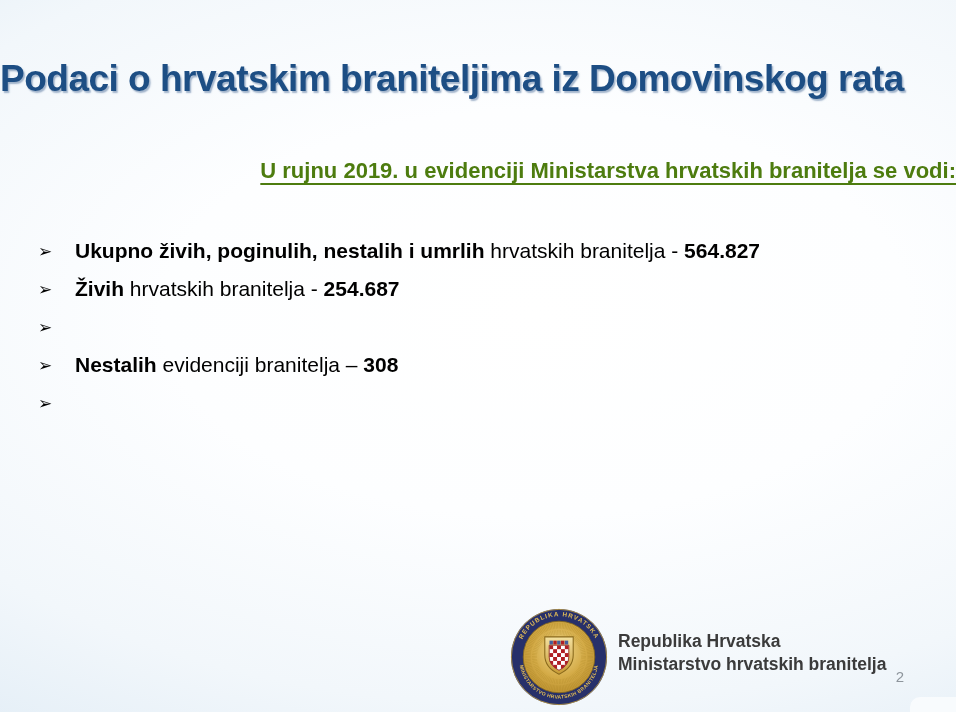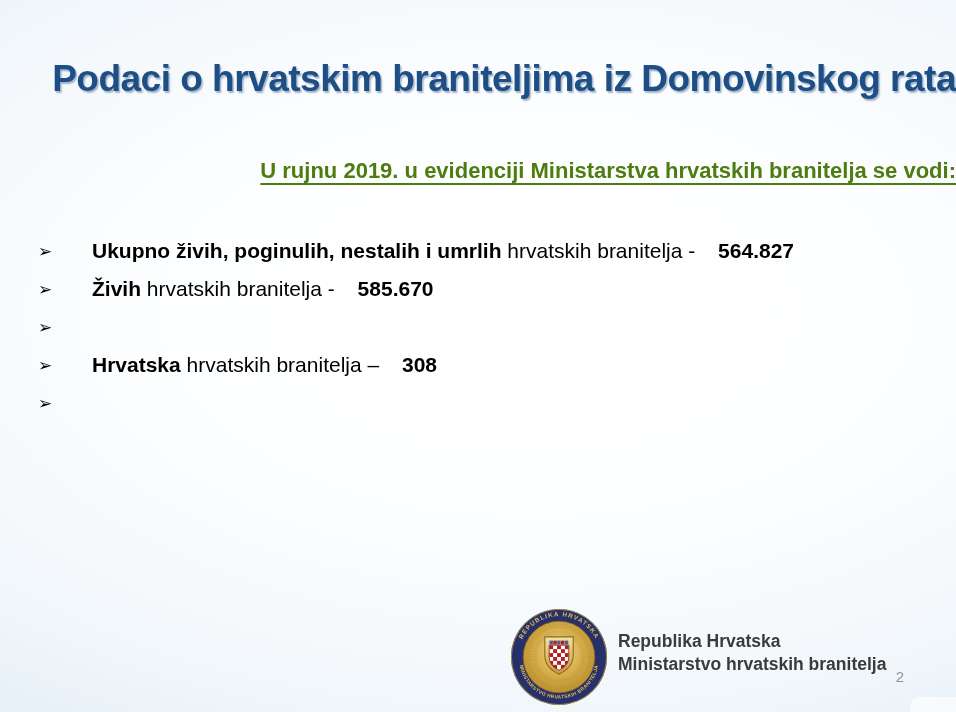--- a/index.html
+++ b/index.html
@@ -6,21 +6,21 @@
   body{
     width:956px;height:712px;position:relative;overflow:hidden;
     font-family:"Liberation Sans","DejaVu Sans",sans-serif;
     background:
       radial-gradient(ellipse 130% 95% at 56% 44%,
         #ffffff 0%, #fdfeff 30%, #f2f7fb 58%, #e2edf6 78%, #d5e4f1 96%, #d0e1ef 100%);
   }
   .slide{position:absolute;inset:0;}
   .title{
     position:absolute;top:58px;left:0;width:956px;
-    text-align:right;white-space:nowrap;
+    text-align:left;white-space:nowrap;
     font-size:37px;font-weight:700;letter-spacing:-0.5px;
     color:#1d4e84;
     text-shadow:1.5px 2px 1.5px rgba(90,120,160,0.55);
   }
   .subtitle{
     position:absolute;top:158px;left:0;width:956px;
     text-align:right;white-space:nowrap;
     font-size:22px;font-weight:700;color:#4d7c0f;
   }
   .subtitle span{
@@ -32,21 +32,21 @@
   .bullet-item{
     display:flex;align-items:flex-start;
     margin-bottom:16px;height:22px;
     font-size:21px;line-height:22px;color:#000;
   }
   .bullet-marker{
     flex:0 0 37px;width:37px;
     font-family:"DejaVu Sans",sans-serif;
     font-size:17px;line-height:22px;color:#000;
   }
-  .b{font-weight:700;margin-left:17px;}
+  .b{font-weight:700;}
   .footer{position:absolute;left:510px;top:608px;}
   .seal{position:absolute;left:0;top:0;width:98px;height:98px;}
   .org{
     position:absolute;left:108px;top:22px;white-space:nowrap;
     font-size:17.5px;font-weight:700;color:#3b3b3b;line-height:23px;
   }
   .page-number{
     position:absolute;left:888px;top:668px;width:24px;
     text-align:center;font-size:15px;color:#8e959c;
   }
@@ -67,28 +67,28 @@
     <span>U rujnu 2019. u evidenciji Ministarstva hrvatskih branitelja se vodi:</span>
   </div>
 
   <div class="bullet-list">
     <div class="bullet-item">
       <span class="bullet-marker">➢</span>
       <span><span class="b">Ukupno živih, poginulih, nestalih i umrlih</span><span> hrvatskih branitelja - </span><span class="b">564.827</span></span>
     </div>
     <div class="bullet-item">
       <span class="bullet-marker">➢</span>
-      <span><span class="b">Živih</span><span> hrvatskih branitelja - </span><span class="b">585.670</span></span>
+      <span><span class="b">Živih</span><span> hrvatskih branitelja - </span><span class="b">254.687</span></span>
     </div>
     <div class="bullet-item">
       <span class="bullet-marker">➢</span>
     </div>
     <div class="bullet-item">
       <span class="bullet-marker">➢</span>
-      <span><span class="b">Hrvatska</span><span> hrvatskih branitelja – </span><span class="b">308</span></span>
+      <span><span class="b">Nestalih</span><span> evidenciji branitelja – </span><span class="b">308</span></span>
     </div>
     <div class="bullet-item">
       <span class="bullet-marker">➢</span>
     </div>
   </div>
 
   <div class="footer">
     <svg class="seal" viewBox="0 0 100 100">
       <defs>
         <radialGradient id="goldDisc" cx="50%" cy="42%" r="65%">

